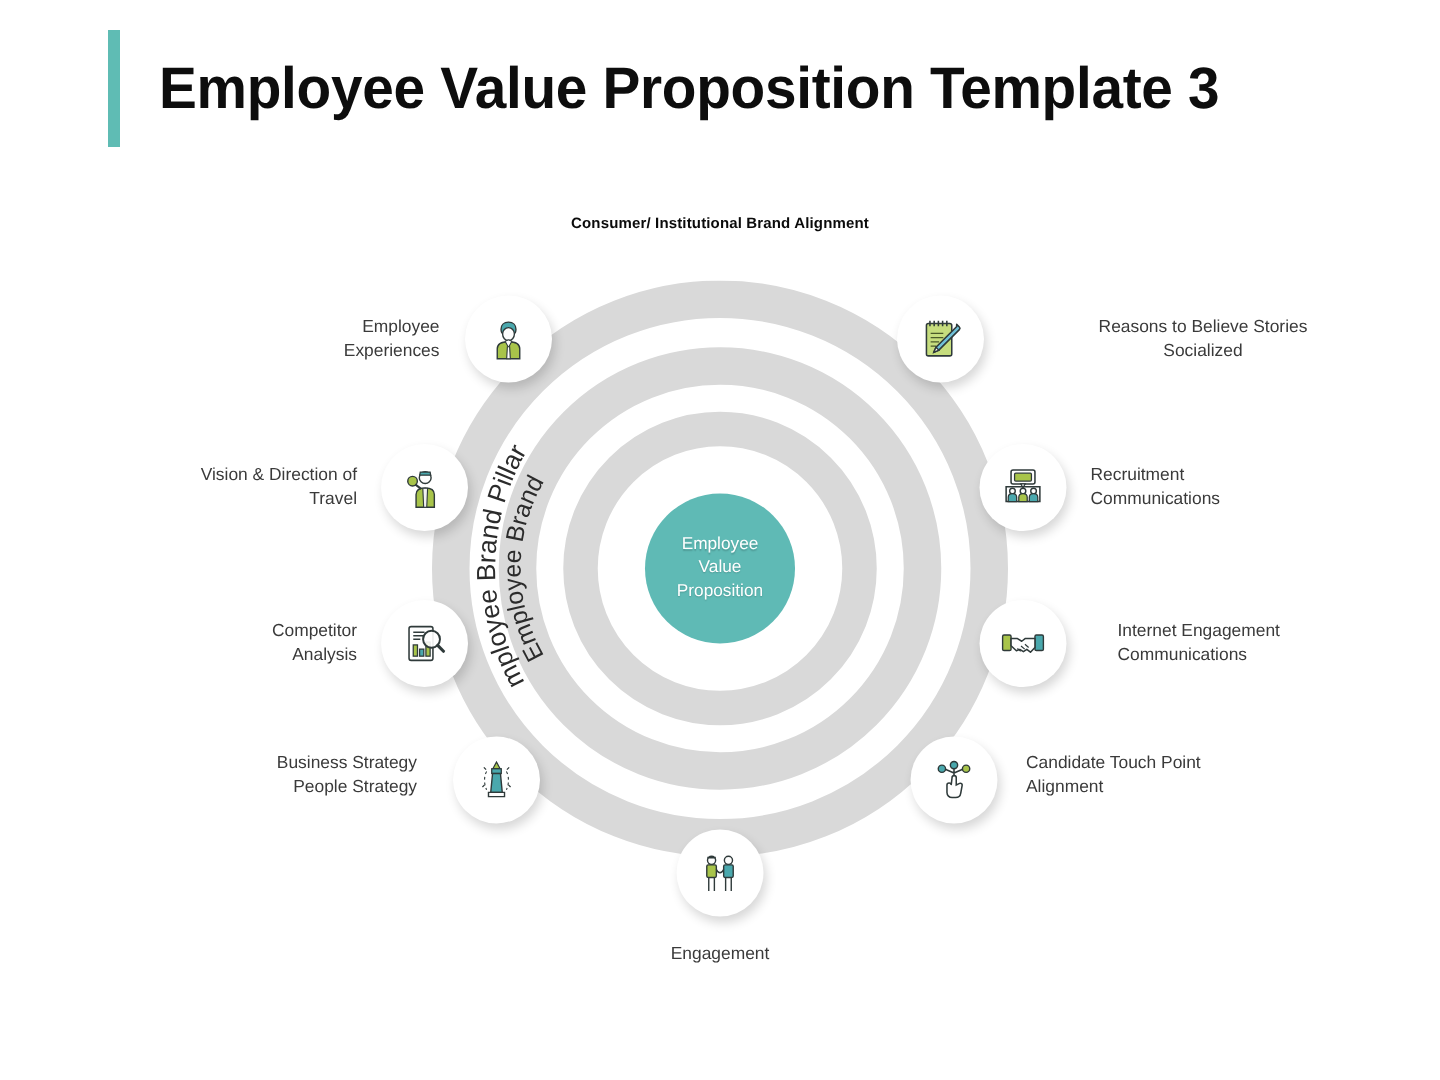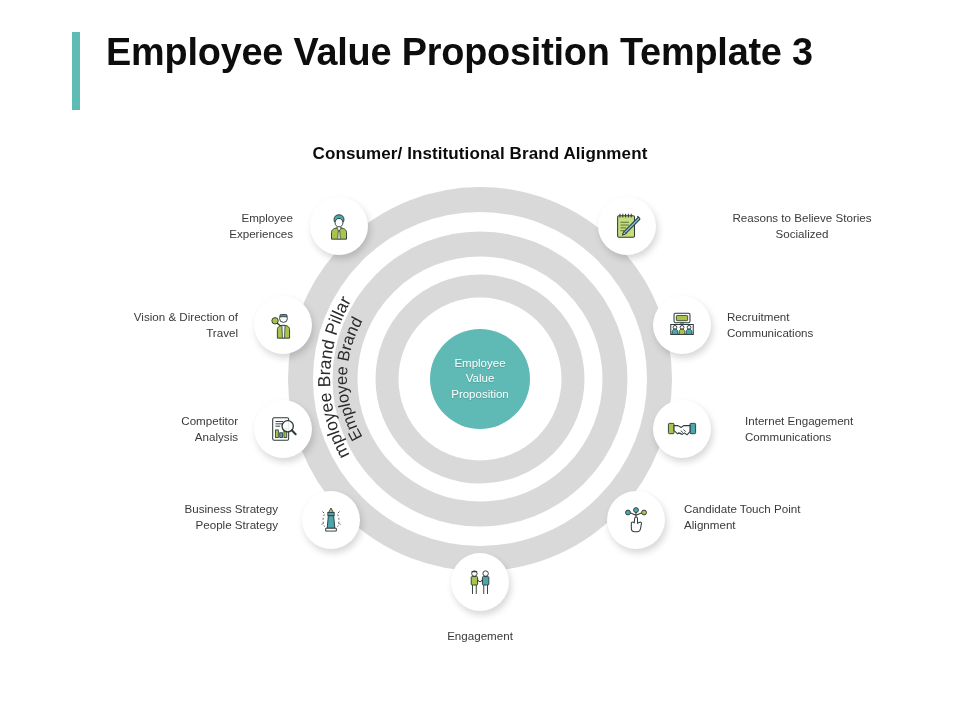--- a/index.html
+++ b/index.html
@@ -19,23 +19,24 @@
     left: 0; top: 0;
     width: 960px;
     height: 720px;
     background: #ffffff;
   }
 
   
   .title-wrap {
     position: absolute;
     left: 45px;
-    top: 32px;
+    top: 20px;
     height: 78px;
     display: flex;
+    align-items: center;
     padding-left: 27px;
   }
   .title-accent {
     width: 8px;
     height: 78px;
     background: #5fbcb4;
     flex: 0 0 auto;
   }
   .slide-title {
     margin-left: 26px;
@@ -50,21 +51,21 @@
     transform-origin: left center;
   }
 
   
   .diagram-heading {
     position: absolute;
     left: 0;
     top: 144px;
     width: 960px;
     text-align: center;
-    font-size: 17px;
+    font-size: 10px;
     font-weight: bold;
     color: #0b0b0b;
     letter-spacing: 0.1px;
   }
 
   
   .diagram {
     position: absolute;
     left: 0;
     top: 0;

